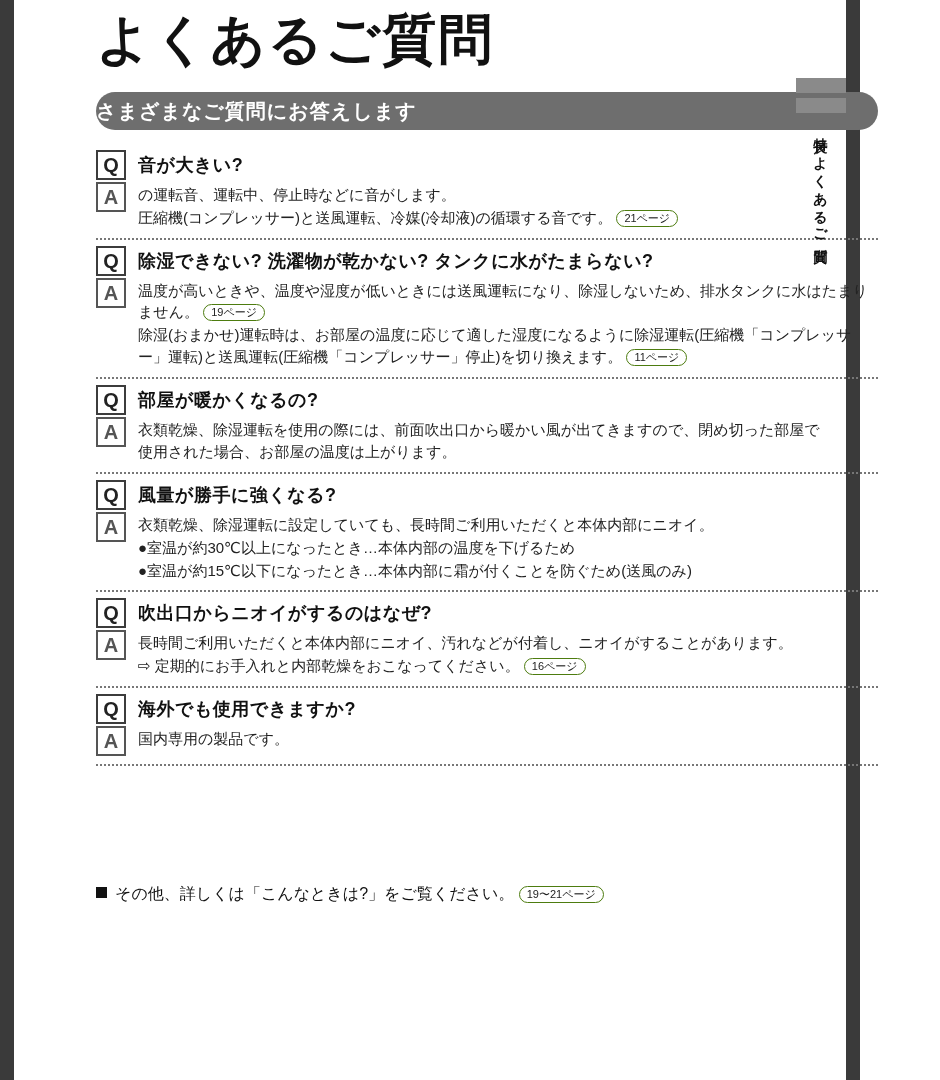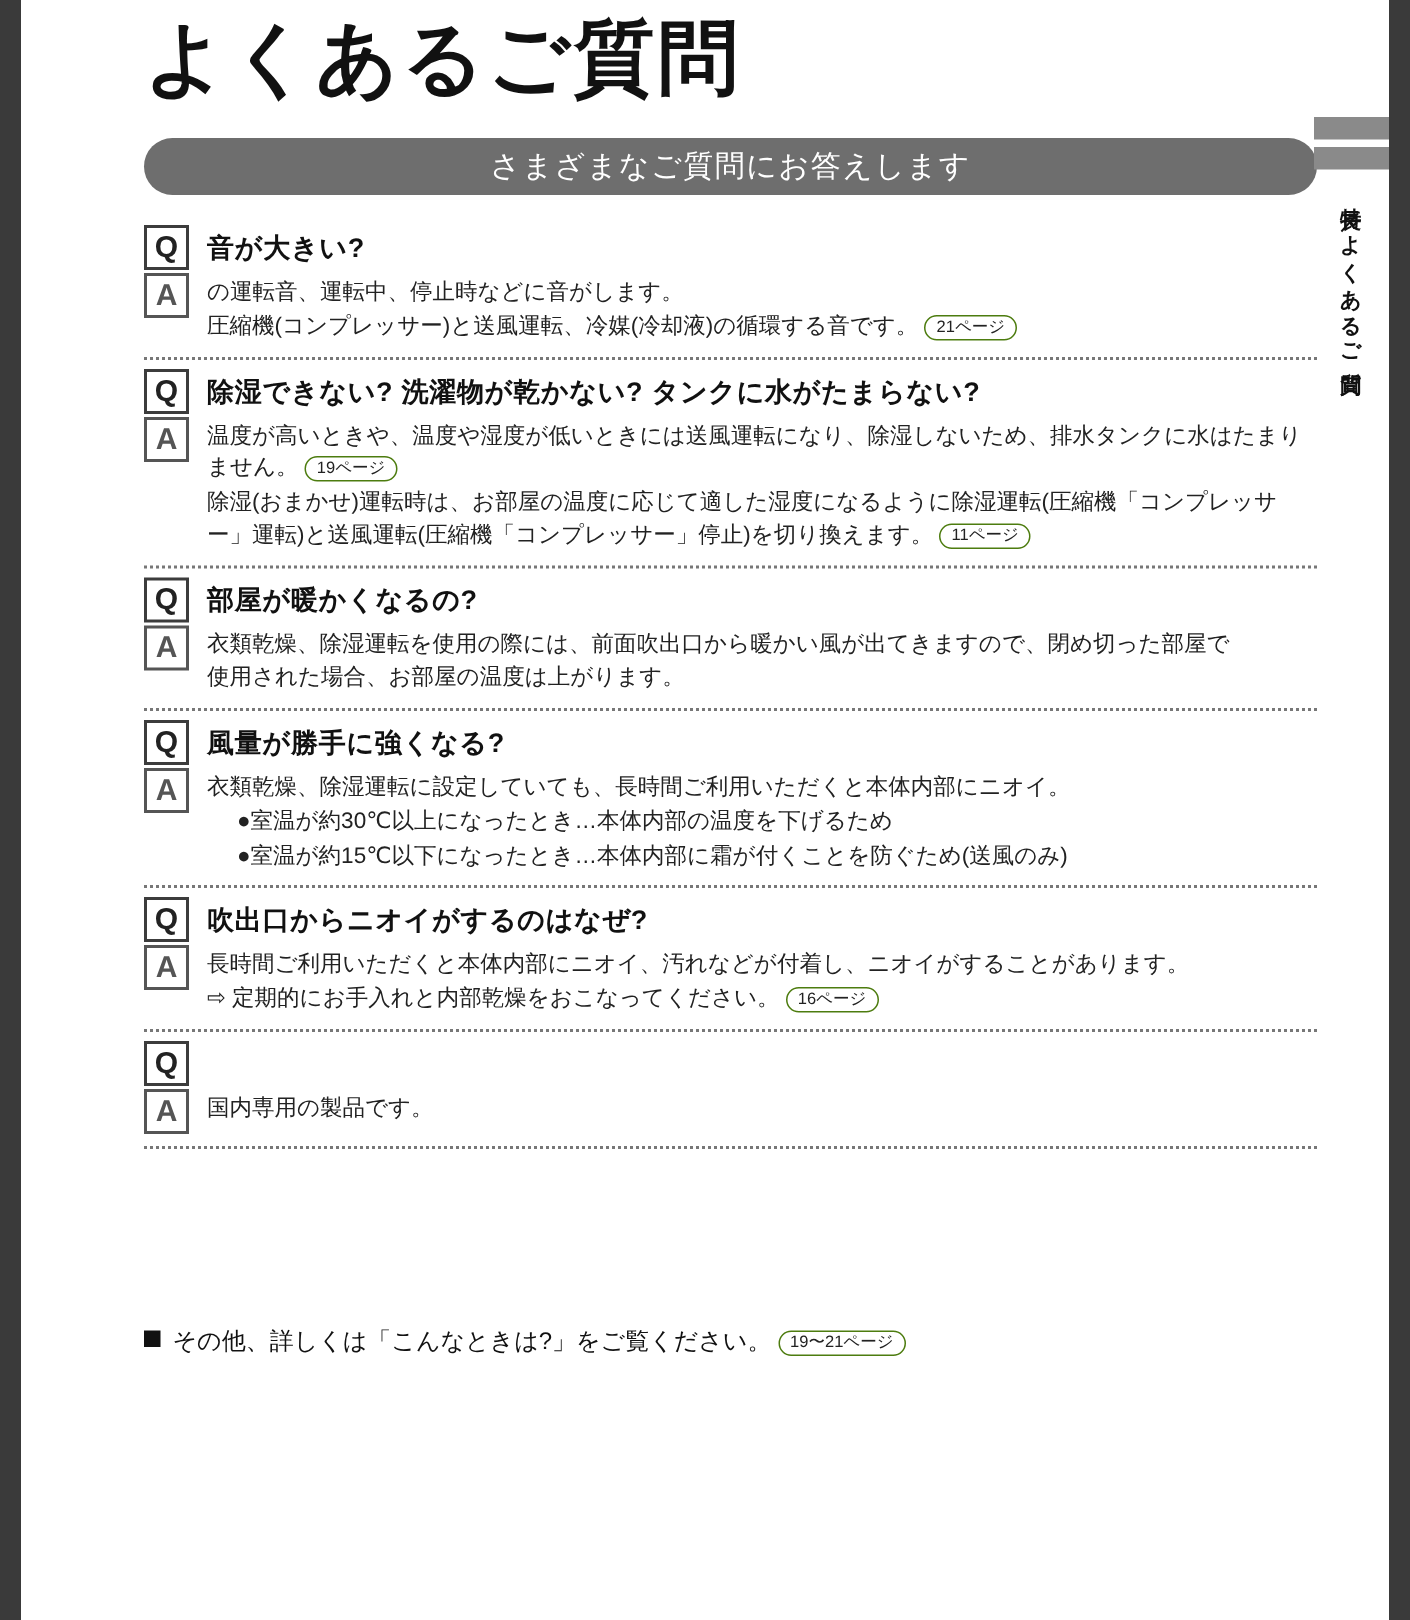--- a/index.html
+++ b/index.html
@@ -11,21 +11,21 @@
     width: 940px;
     height: 1080px;
     font-family: "Liberation Sans", "DejaVu Sans", sans-serif;
     color: #000;
     overflow: hidden;
     position: relative;
   }
   .page {
     position: absolute;
     left: 0; top: 0;
-    width: 940px;
+    width: 860px;
     height: 1080px;
     background: #fff;
     box-sizing: border-box;
   }
   
   .edge-left {
     position: absolute;
     left: 0; top: 0;
     width: 14px; height: 1080px;
     background: #3a3a3a;
@@ -52,23 +52,22 @@
     line-height: 1.15;
     color: #111;
   }
   .banner {
     margin: 22px 22px 0 22px;
     background: #6e6e6e;
     color: #fff;
     border-radius: 20px;
     height: 38px;
     line-height: 38px;
-    text-align: center;
     font-size: 20px;
-    font-weight: 400;
+    font-weight: 700;
     letter-spacing: 1px;
   }
   .qa-list {
     margin: 14px 22px 0 22px;
   }
   .qa {
     border-bottom: 2px dotted #777;
     padding: 6px 0 8px 0;
   }
   .qa.last { border-bottom: 2px dotted #777; }
@@ -104,21 +103,21 @@
     letter-spacing: 0.5px;
   }
   .a-body {
     font-size: 15px;
     line-height: 1.45;
     color: #222;
     padding-top: 2px;
     flex: 1 1 auto;
   }
   .a-body p { margin: 0 0 1px 0; }
-  .a-body .bullet { margin-left: 20px; }
+  .a-body .bullet { margin-left: 0; }
   .pageref {
     display: inline-block;
     border: 1px solid #4d7c0f;
     border-radius: 9px;
     padding: 0 7px;
     font-size: 11px;
     line-height: 15px;
     vertical-align: 1px;
     white-space: nowrap;
     color: #222;
@@ -250,20 +249,21 @@
           <div class="a-body">
             <p>長時間ご利用いただくと本体内部にニオイ、汚れなどが付着し、ニオイがすることがあります。</p>
             <p><span>⇨ 定期的にお手入れと内部乾燥をおこなってください。</span> <span class="pageref">16ページ</span></p>
           </div>
         </div>
       </div>
 
       <div class="qa last">
         <div class="q-row">
           <div class="badge">Q</div>
+          <div class="q-text">海外でも使用できますか?</div>
         </div>
         <div class="a-row">
           <div class="badge a">A</div>
           <div class="a-body">
             <p>国内専用の製品です。</p>
           </div>
         </div>
       </div>
 
     </div>

